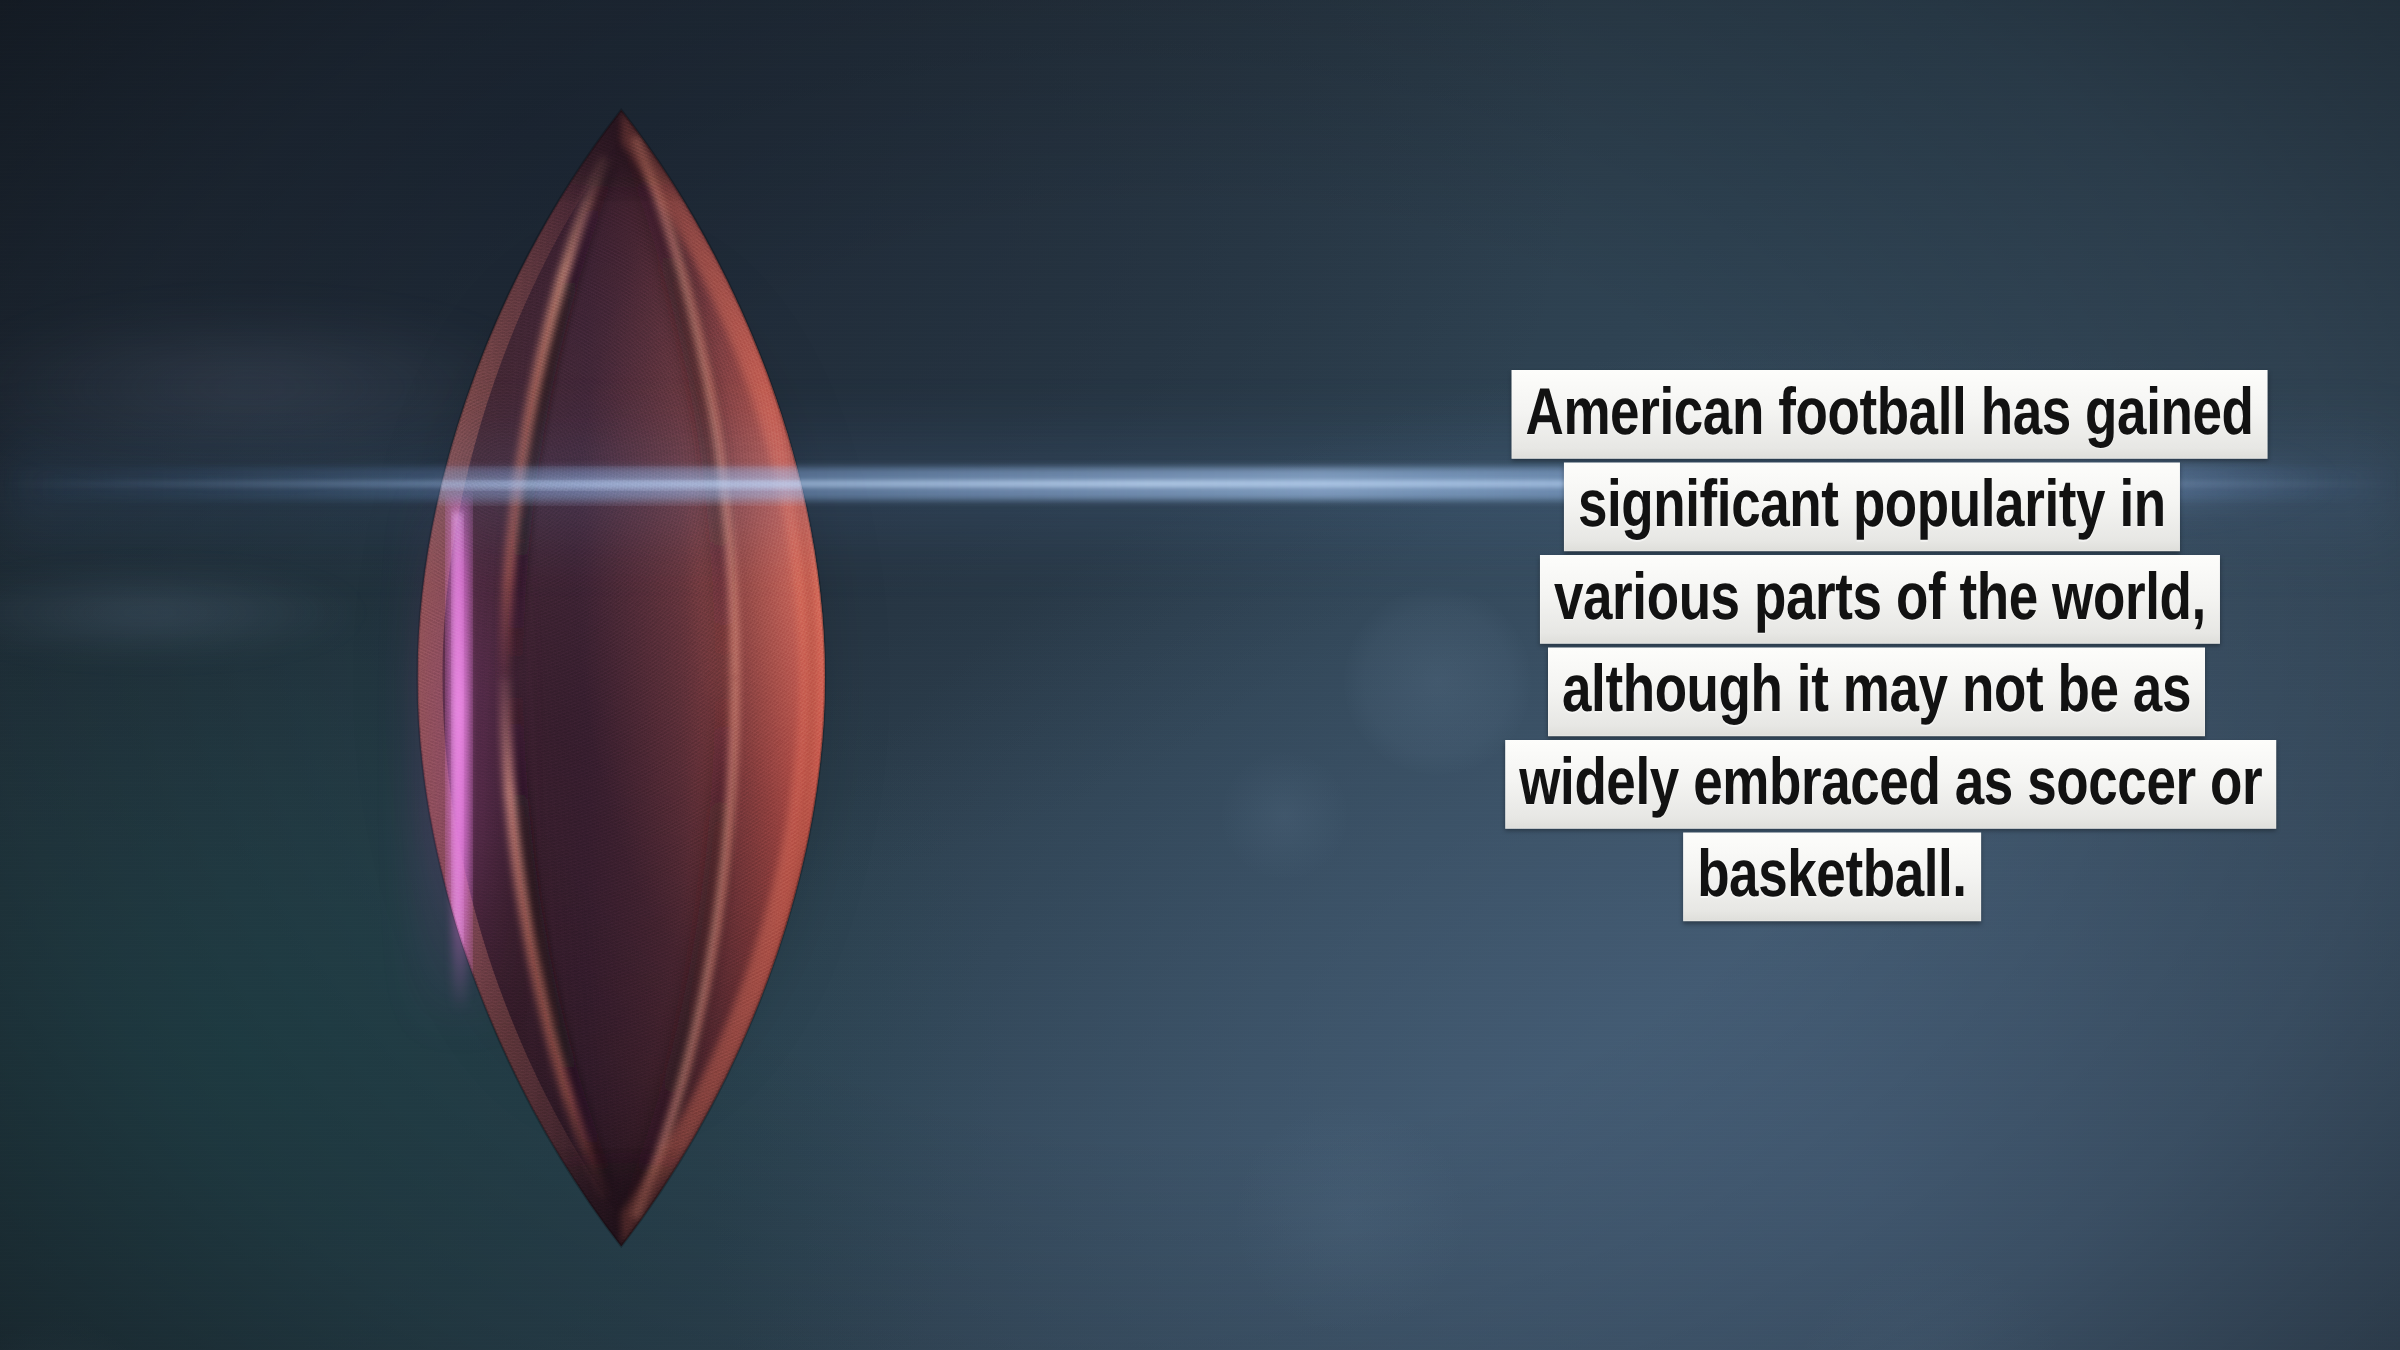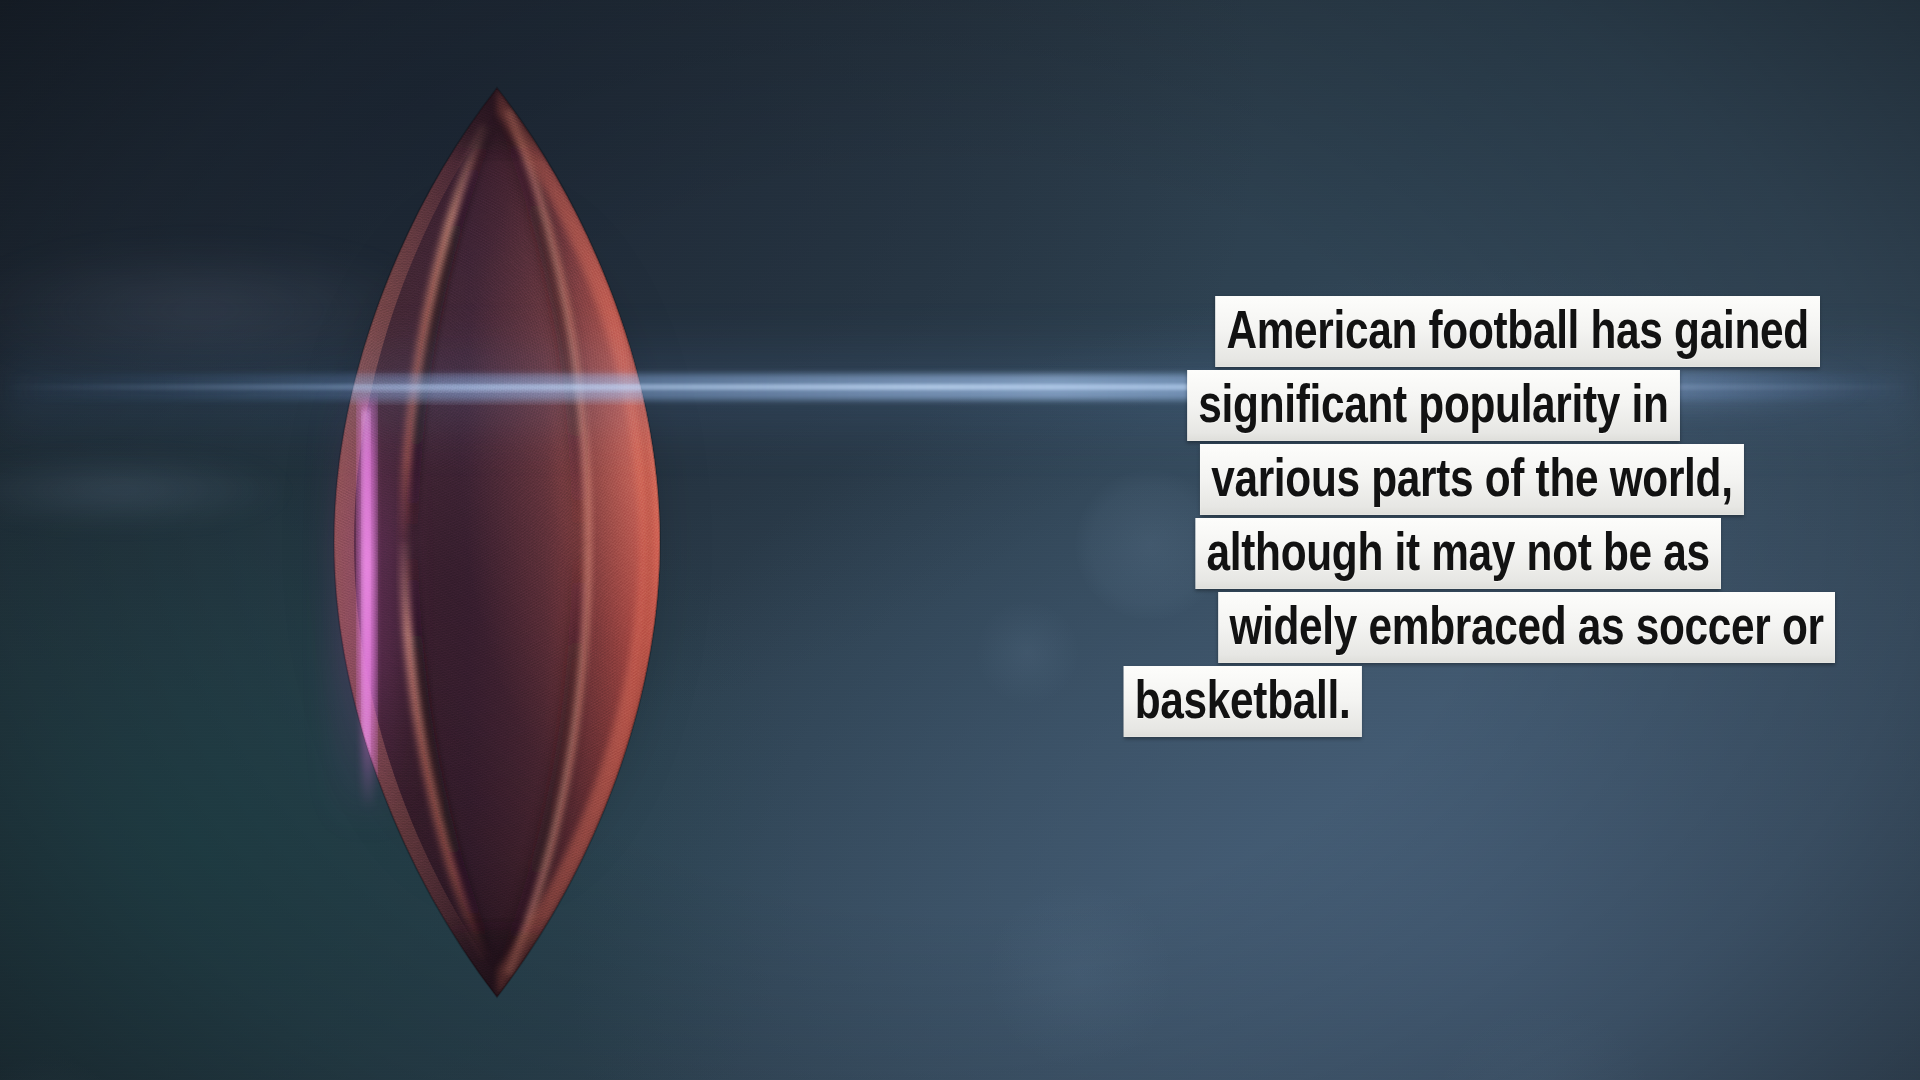--- a/index.html
+++ b/index.html
@@ -126,22 +126,22 @@
     position:absolute; inset:0;
     background-image:
       repeating-radial-gradient(circle at 30% 32%, rgba(255,255,255,.055) 0 1.1px, rgba(0,0,0,.05) 1.1px 2.4px),
       repeating-linear-gradient(27deg, rgba(255,255,255,.05) 0 1px, rgba(0,0,0,.045) 1px 2.6px),
       repeating-linear-gradient(-27deg, rgba(255,255,255,.035) 0 1px, rgba(0,0,0,.035) 1px 2.8px);
     opacity:.60; mix-blend-mode:overlay;
   }
 
   
   #caption {
-    position:absolute; right:85px; top:296px;
-    display:flex; flex-direction:column; align-items:flex-start;
+    position:absolute; right:99px; top:296px;
+    display:flex; flex-direction:column; align-items:center;
     gap:3px;
   }
   .cap-line {
     display:inline-block;
     background:linear-gradient(180deg,#fdfdfb 0%, #f4f4f2 46%, #e7e7e4 88%, #dededa 100%);
     color:#121212;
     font-family:"Liberation Sans Narrow","Liberation Sans", sans-serif;
     font-weight:700;
     font-size:53px;
     line-height:1.0;

